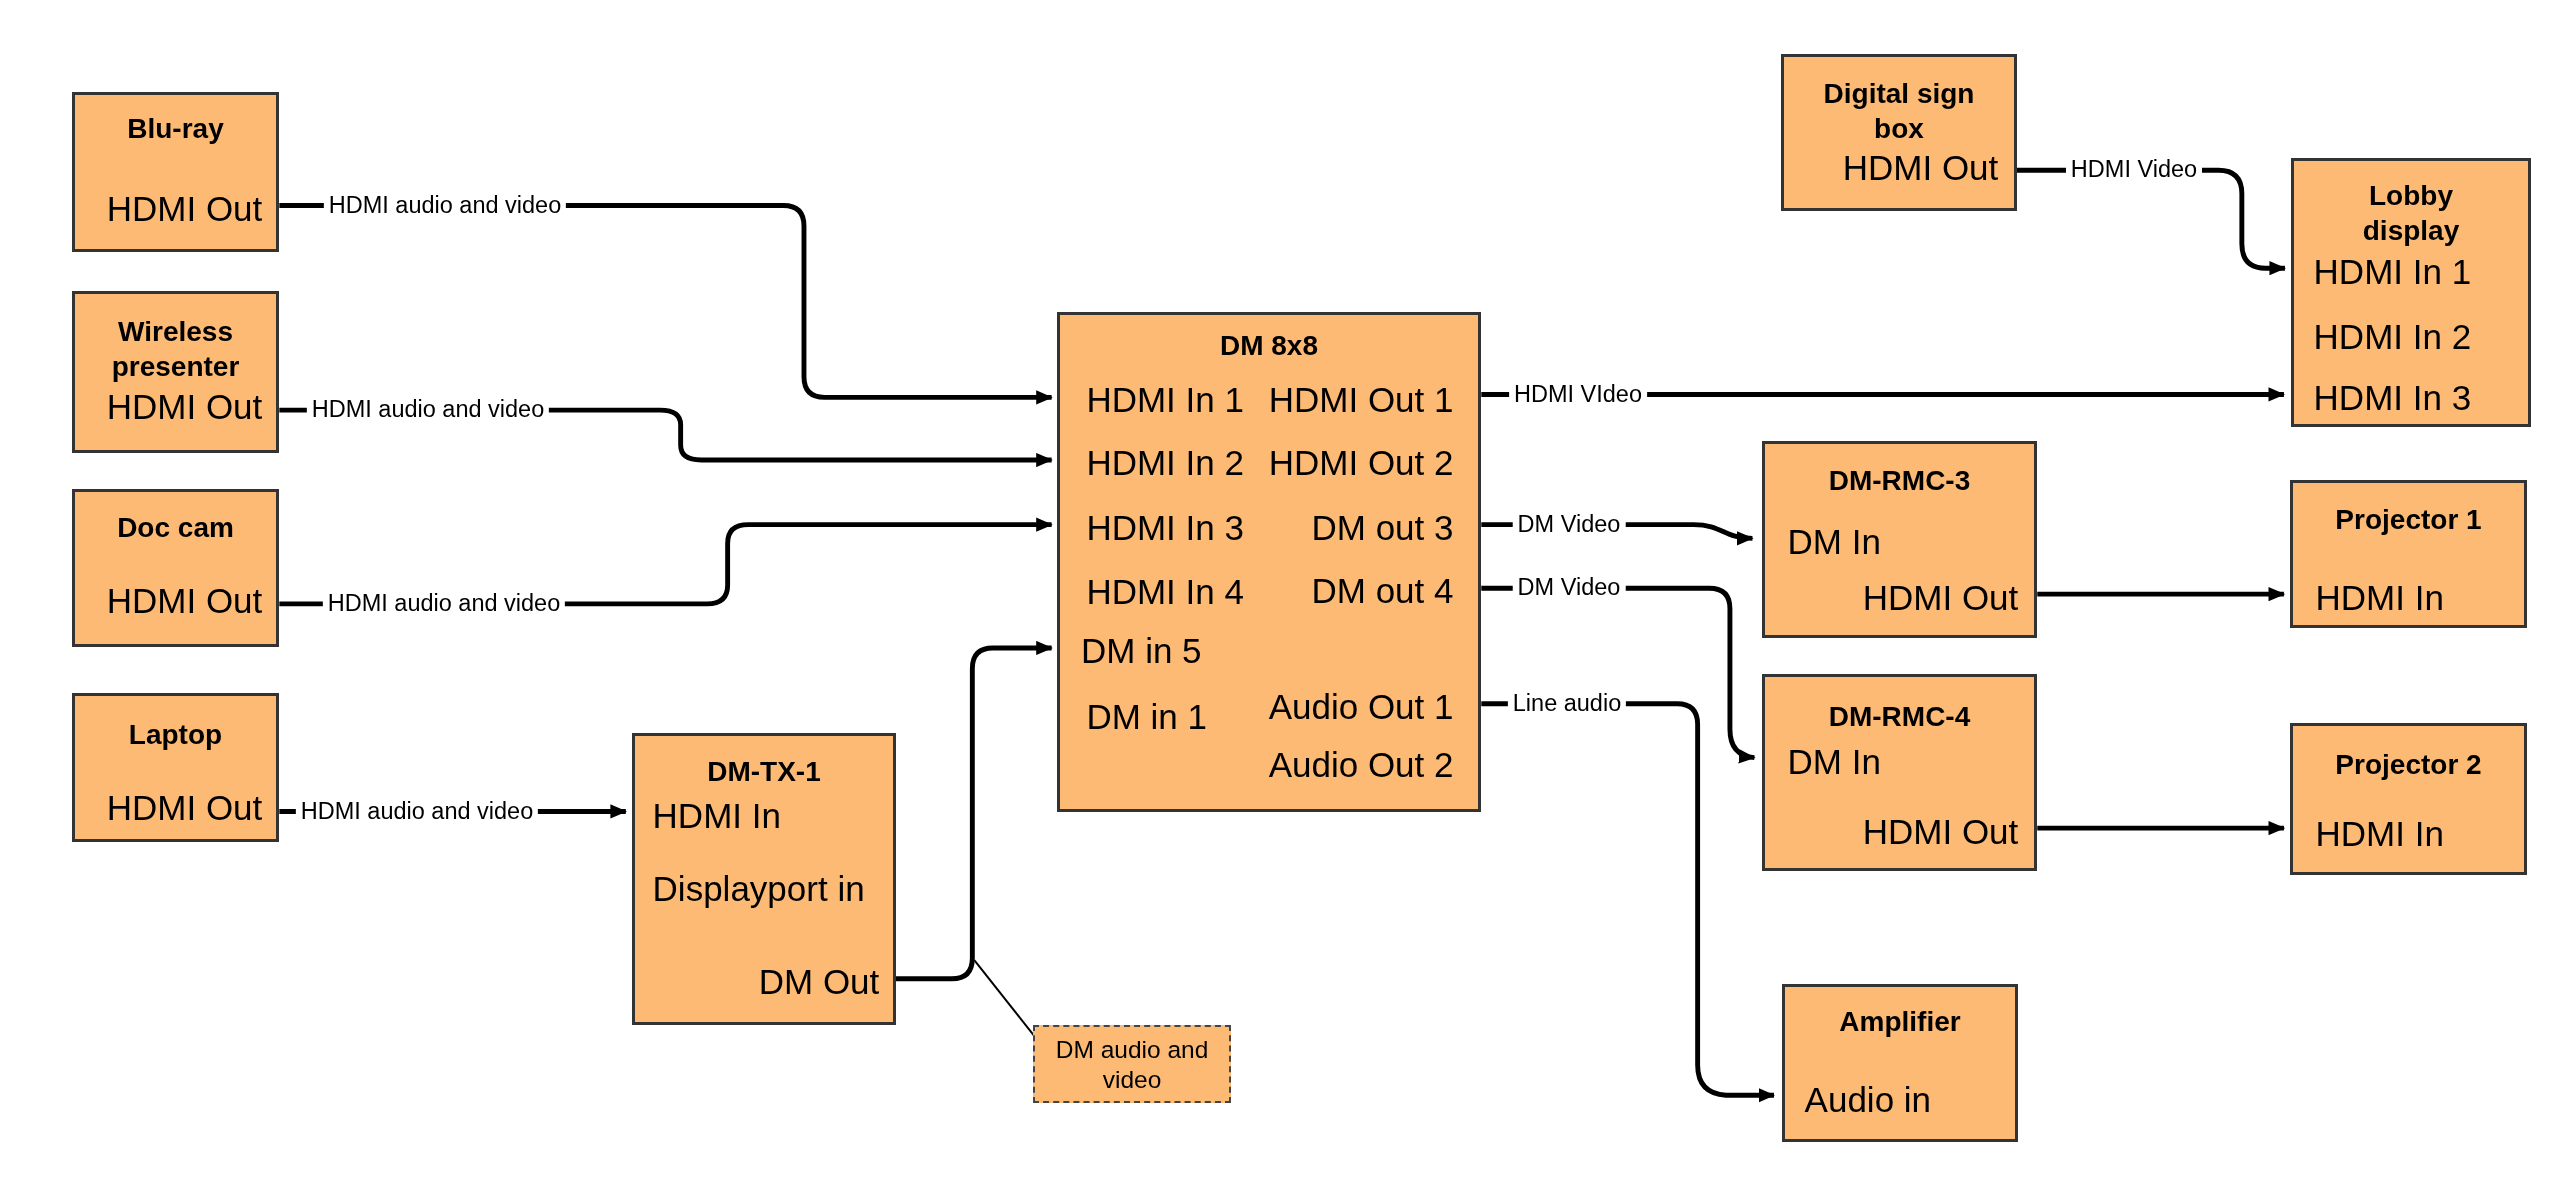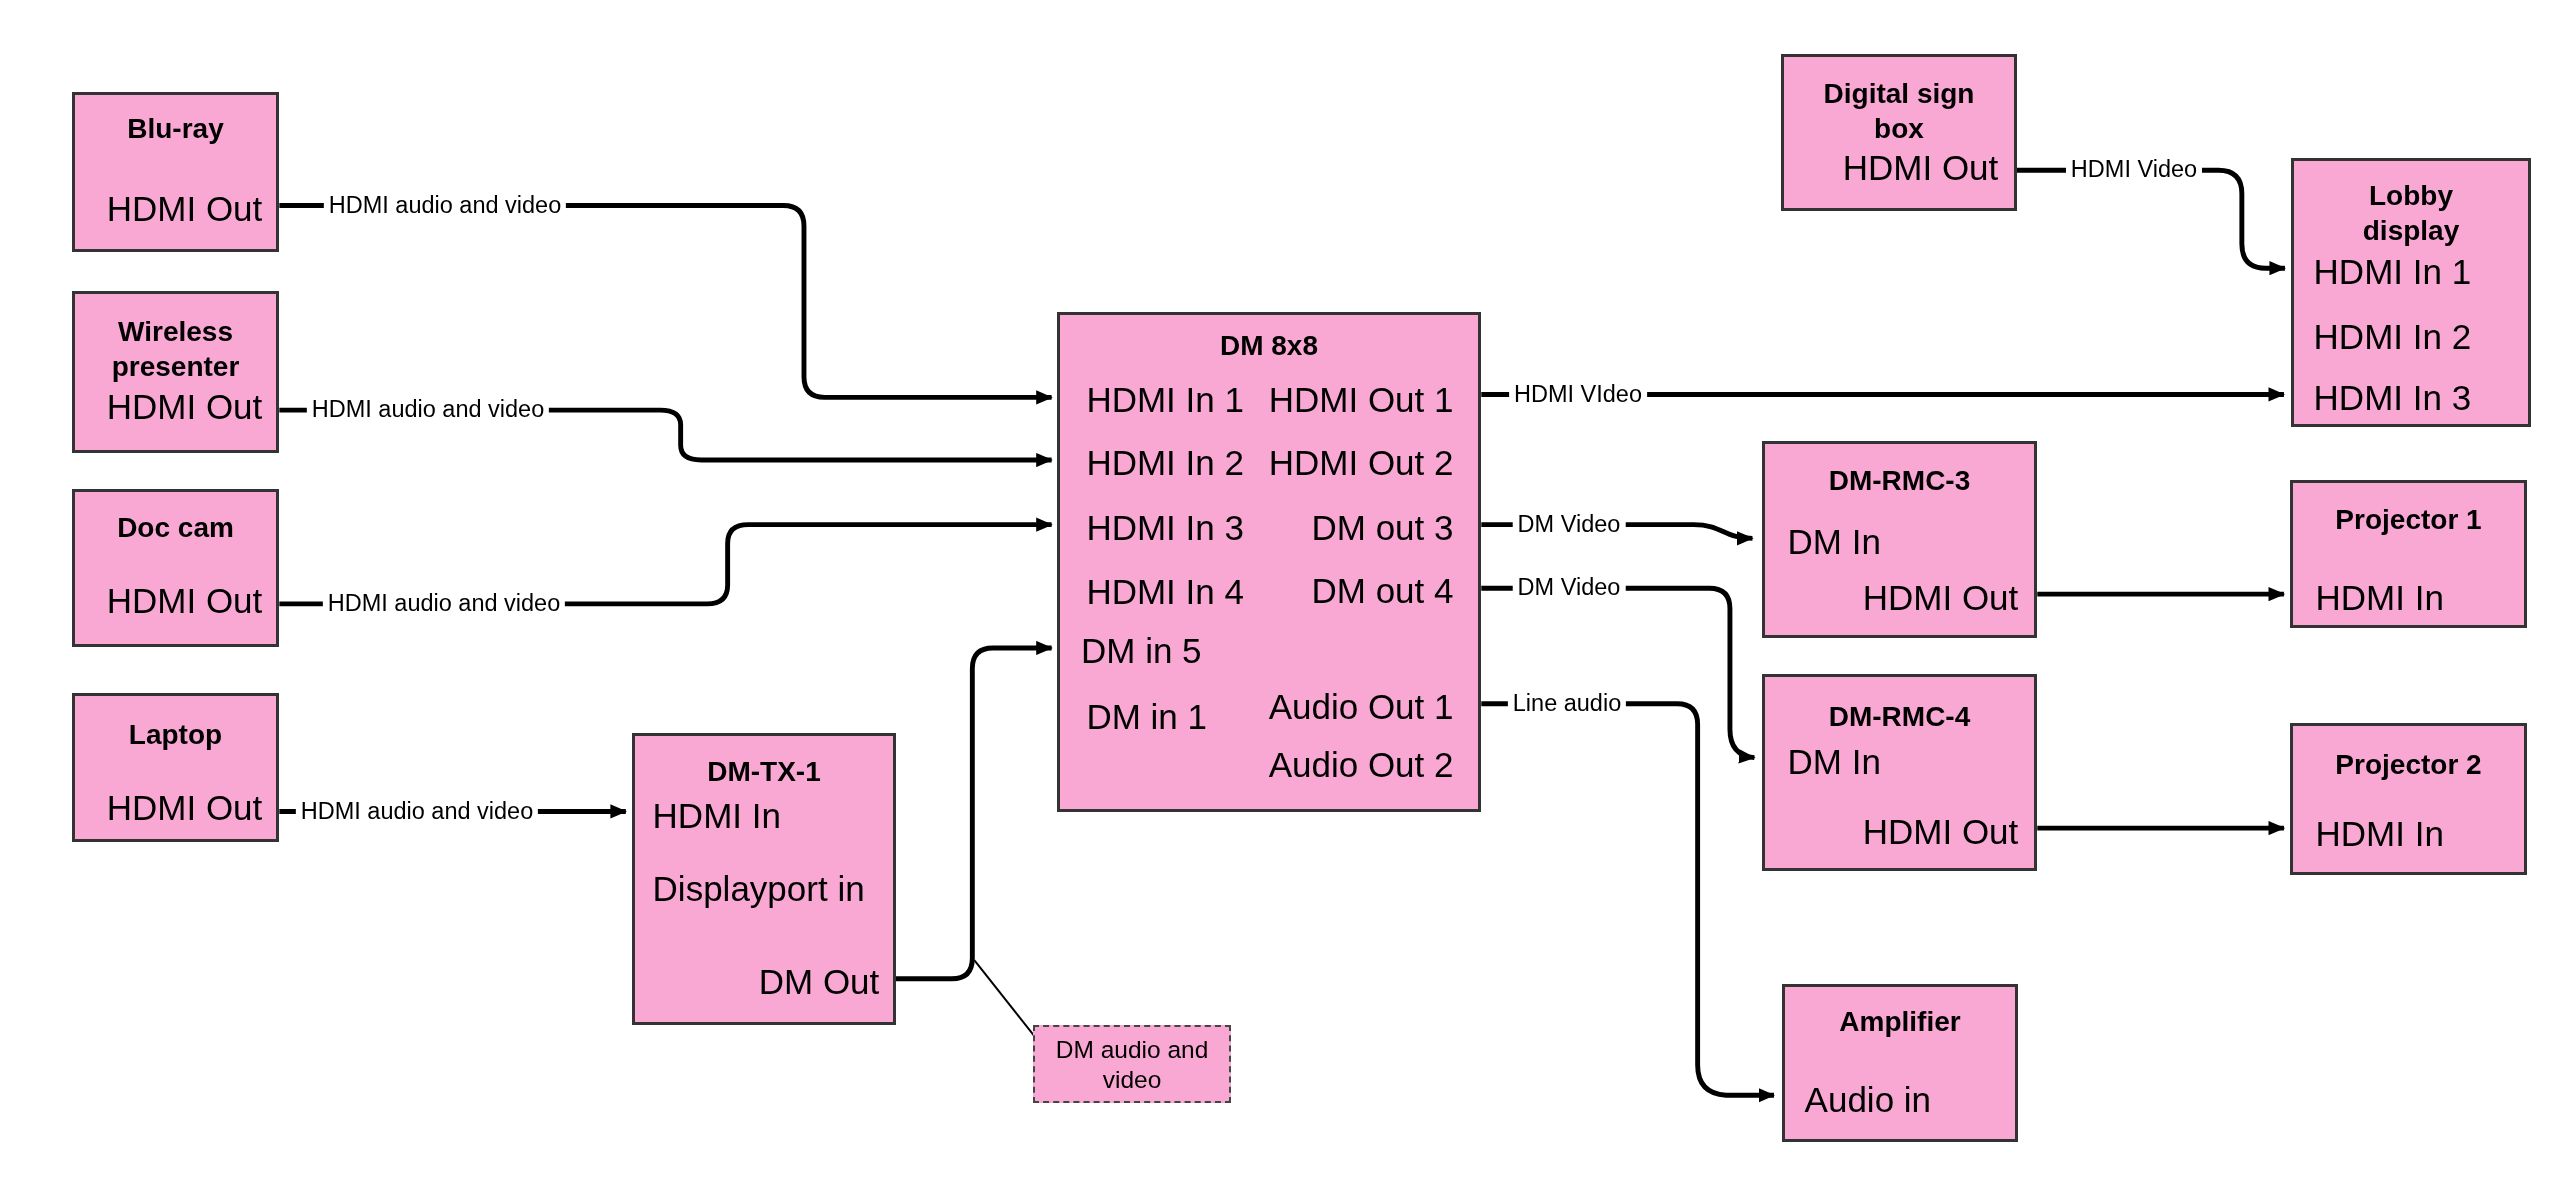--- a/index.html
+++ b/index.html
@@ -1,19 +1,19 @@
 <!DOCTYPE html>
 <html><head>
 <meta charset="utf-8">
 <style>
   html,body{margin:0;padding:0;background:#fff;}
   #canvas{position:relative;width:2576px;height:1201px;background:#ffffff;
           font-family:"Liberation Sans","DejaVu Sans",sans-serif;color:#000;overflow:hidden;}
   svg.wires{position:absolute;left:0;top:0;width:2576px;height:1201px;}
-  .node{position:absolute;background:#f9a8d4;border:3.9px solid #333;box-sizing:border-box;}
+  .node{position:absolute;background:#fdba74;border:3.9px solid #333;box-sizing:border-box;}
   .node.dashed{border:2px dashed #444;}
   .title{position:absolute;left:0;width:100%;text-align:center;font-weight:bold;
          font-size:28px;line-height:35px;white-space:pre-line;}
   .port{position:absolute;height:29px;line-height:29px;font-size:35px;white-space:nowrap;}
   .pl{left:0;text-align:left;}
   .pr{right:0;text-align:right;}
   .wlabel{position:absolute;transform:translate(-50%,-50%);background:#fff;
           font-size:23.5px;line-height:27.4px;padding:0 4.9px;white-space:nowrap;}
   .callout-text{position:absolute;left:0;top:7.8px;width:100%;text-align:center;
           font-size:24.5px;line-height:30px;white-space:pre-line;}

